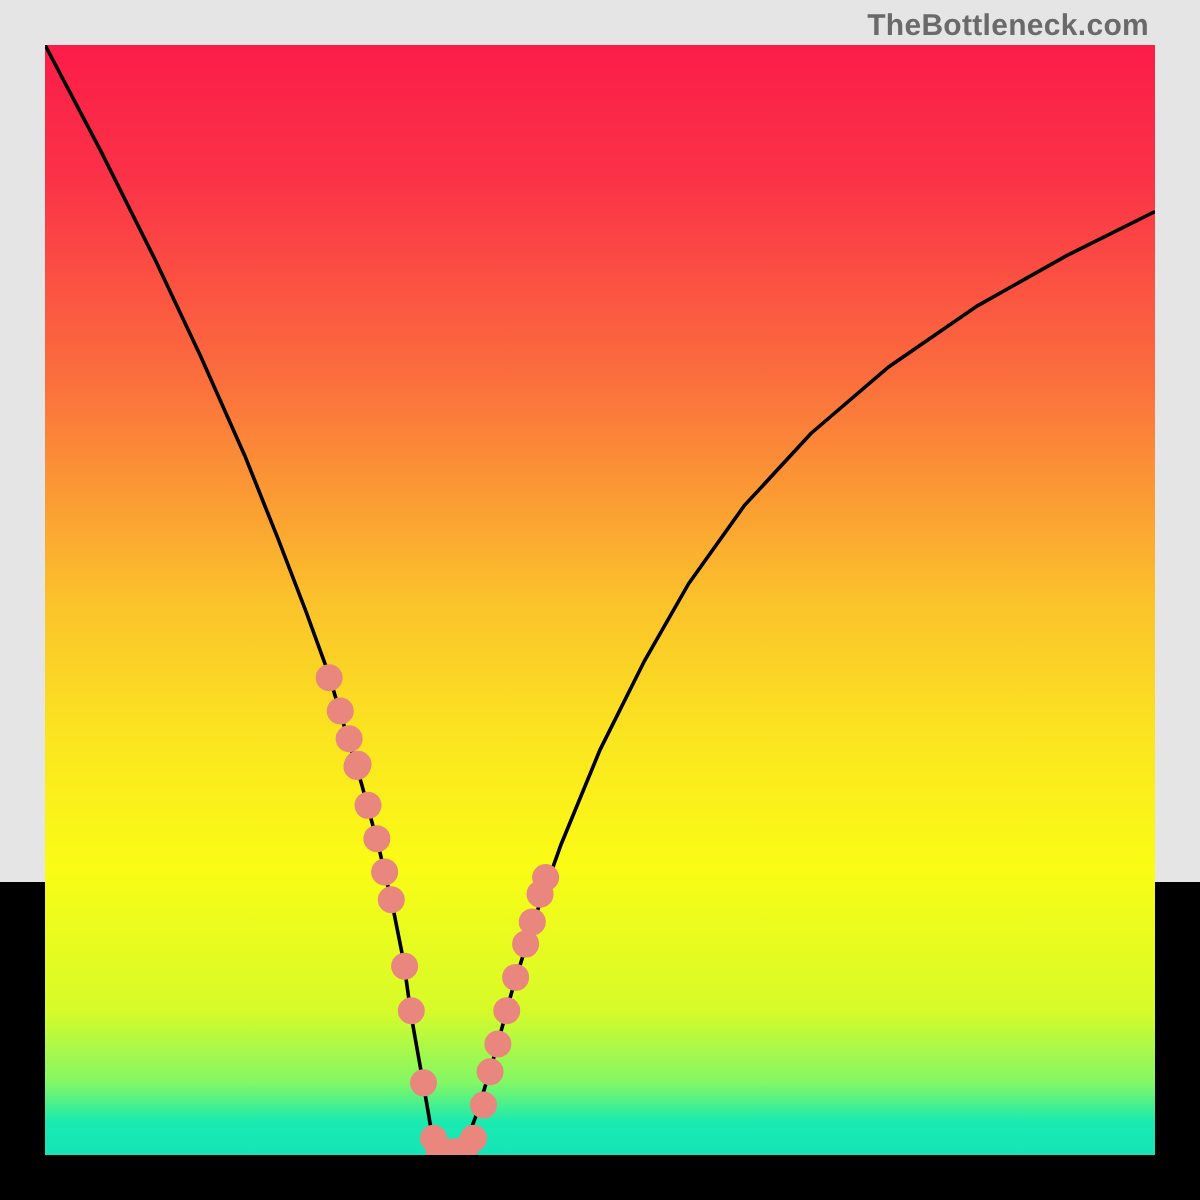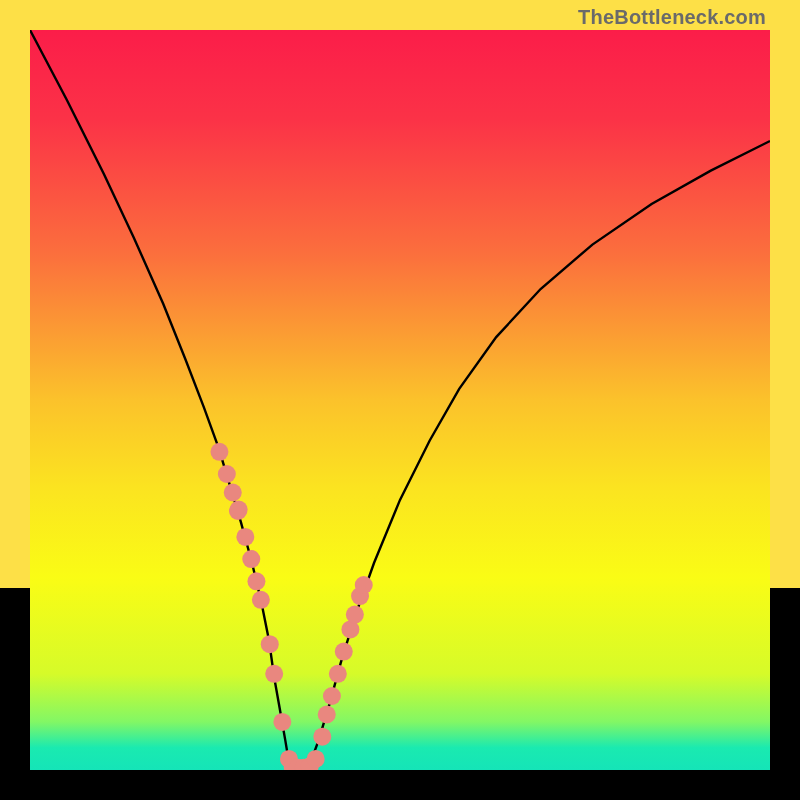--- a/index.html
+++ b/index.html
@@ -9,21 +9,21 @@
     height: 800px;
     overflow: hidden;
     background: #000;
     font-family: Arial, Helvetica, sans-serif;
   }
   .frame {
     position: absolute;
     left: 0; top: 0;
     width: 800px;
     height: 588px;
-    background: #fde047;
+    background: #e5e5e5;
   }
   .plot {
     position: absolute;
     left: 30px;
     top: 30px;
     width: 740px;
     height: 740px;
     overflow: hidden;
   }
   .watermark {

